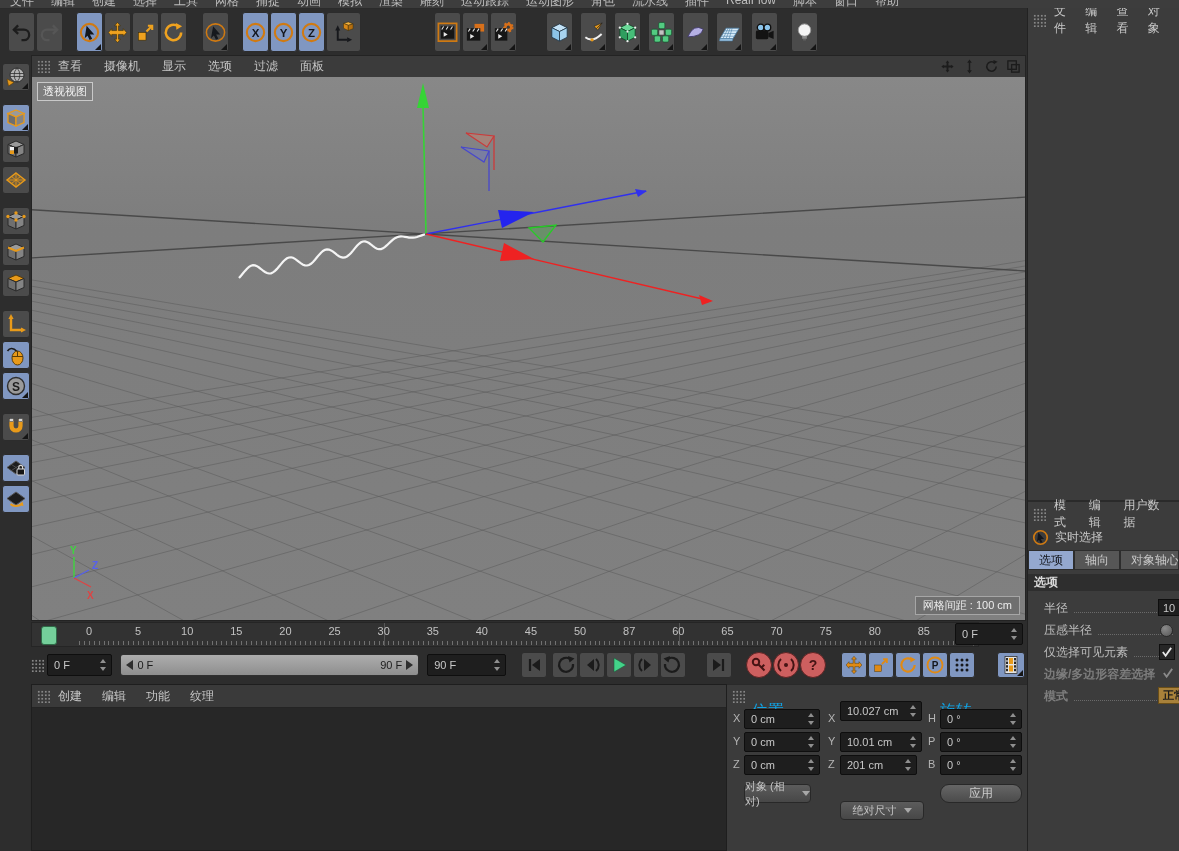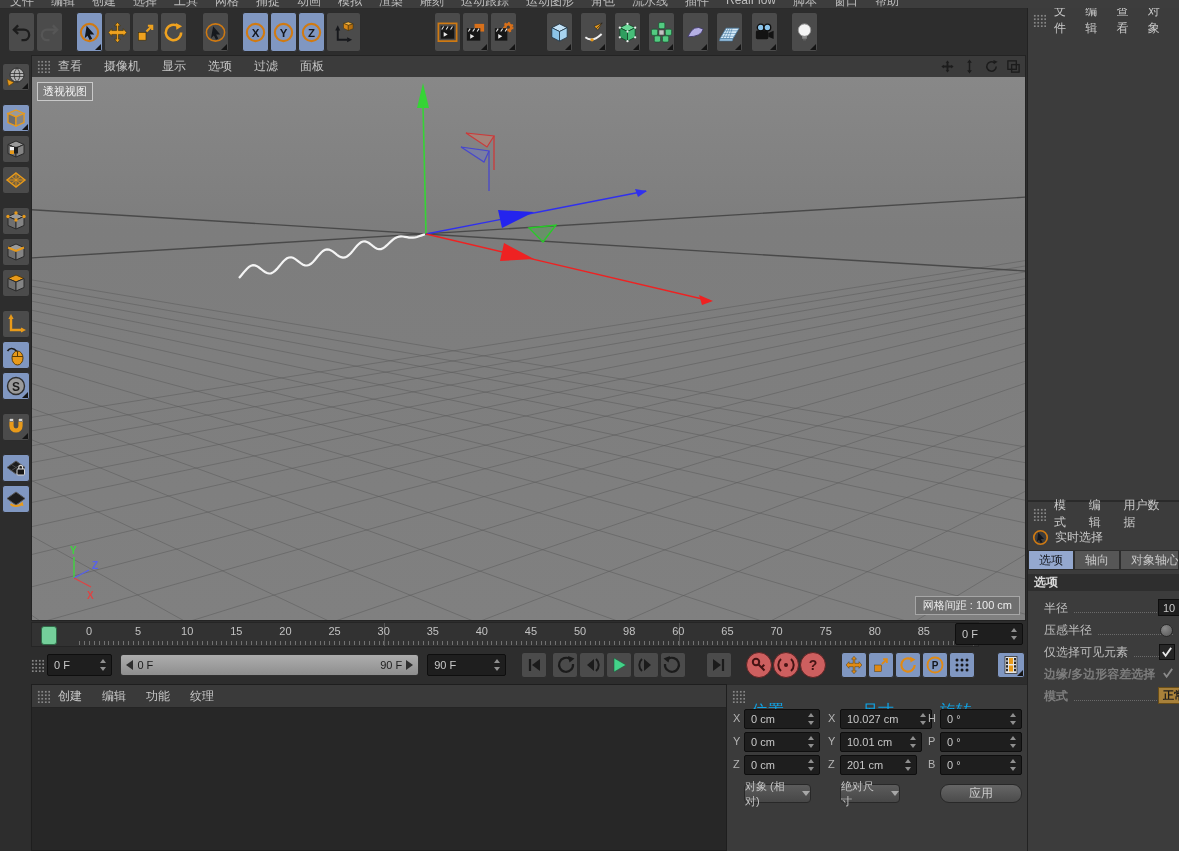--- a/index.html
+++ b/index.html
@@ -542,21 +542,21 @@
         <span>5</span>
         <span>10</span>
         <span>15</span>
         <span>20</span>
         <span>25</span>
         <span>30</span>
         <span>35</span>
         <span>40</span>
         <span>45</span>
         <span>50</span>
-        <span>98</span>
+        <span>87</span>
         <span>60</span>
         <span>65</span>
         <span>70</span>
         <span>75</span>
         <span>80</span>
         <span>85</span>
         <span>90</span>
     </div>
     <div class="tick-marks"></div>
   </div>
@@ -725,21 +725,21 @@
   <span class="hdr" style="left:213px">旋转</span>
 
   <span class="clabel" style="left:6px;top:27px">X</span>
   <div class="cfield" style="left:17px;top:24px;width:76px">
       <div class="field">
         <span>0 cm</span>
         <span class="spin"></span>
       </div>
     </div>
   <span class="clabel" style="left:101px;top:27px">X</span>
-  <div class="cfield" style="left:113px;top:24px;width:92px">
+  <div class="cfield" style="left:113px;top:16px;width:82px">
       <div class="field">
         <span>10.027 cm</span>
         <span class="spin"></span>
       </div>
     </div>
   <span class="clabel" style="left:201px;top:27px">H</span>
   <div class="cfield" style="left:213px;top:24px;width:82px">
       <div class="field">
         <span>0 °</span>
         <span class="spin"></span>
@@ -787,21 +787,21 @@
       <div class="field">
         <span>0 °</span>
         <span class="spin"></span>
       </div>
     </div>
 
   <div class="dropbtn" style="left:17px;top:99px;width:67px">
       <span>对象 (相对)</span>
       <i class="caret"></i>
     </div>
-  <div class="dropbtn" style="left:113px;top:99px;width:60px">
+  <div class="dropbtn" style="left:113px;top:116px;width:84px">
       <span>绝对尺寸</span>
       <i class="caret"></i>
     </div>
   <div class="applybtn" style="left:213px;top:99px;width:82px">
       <span>应用</span>
     </div>
 </div>
 
 <div class="right-panel">
 

